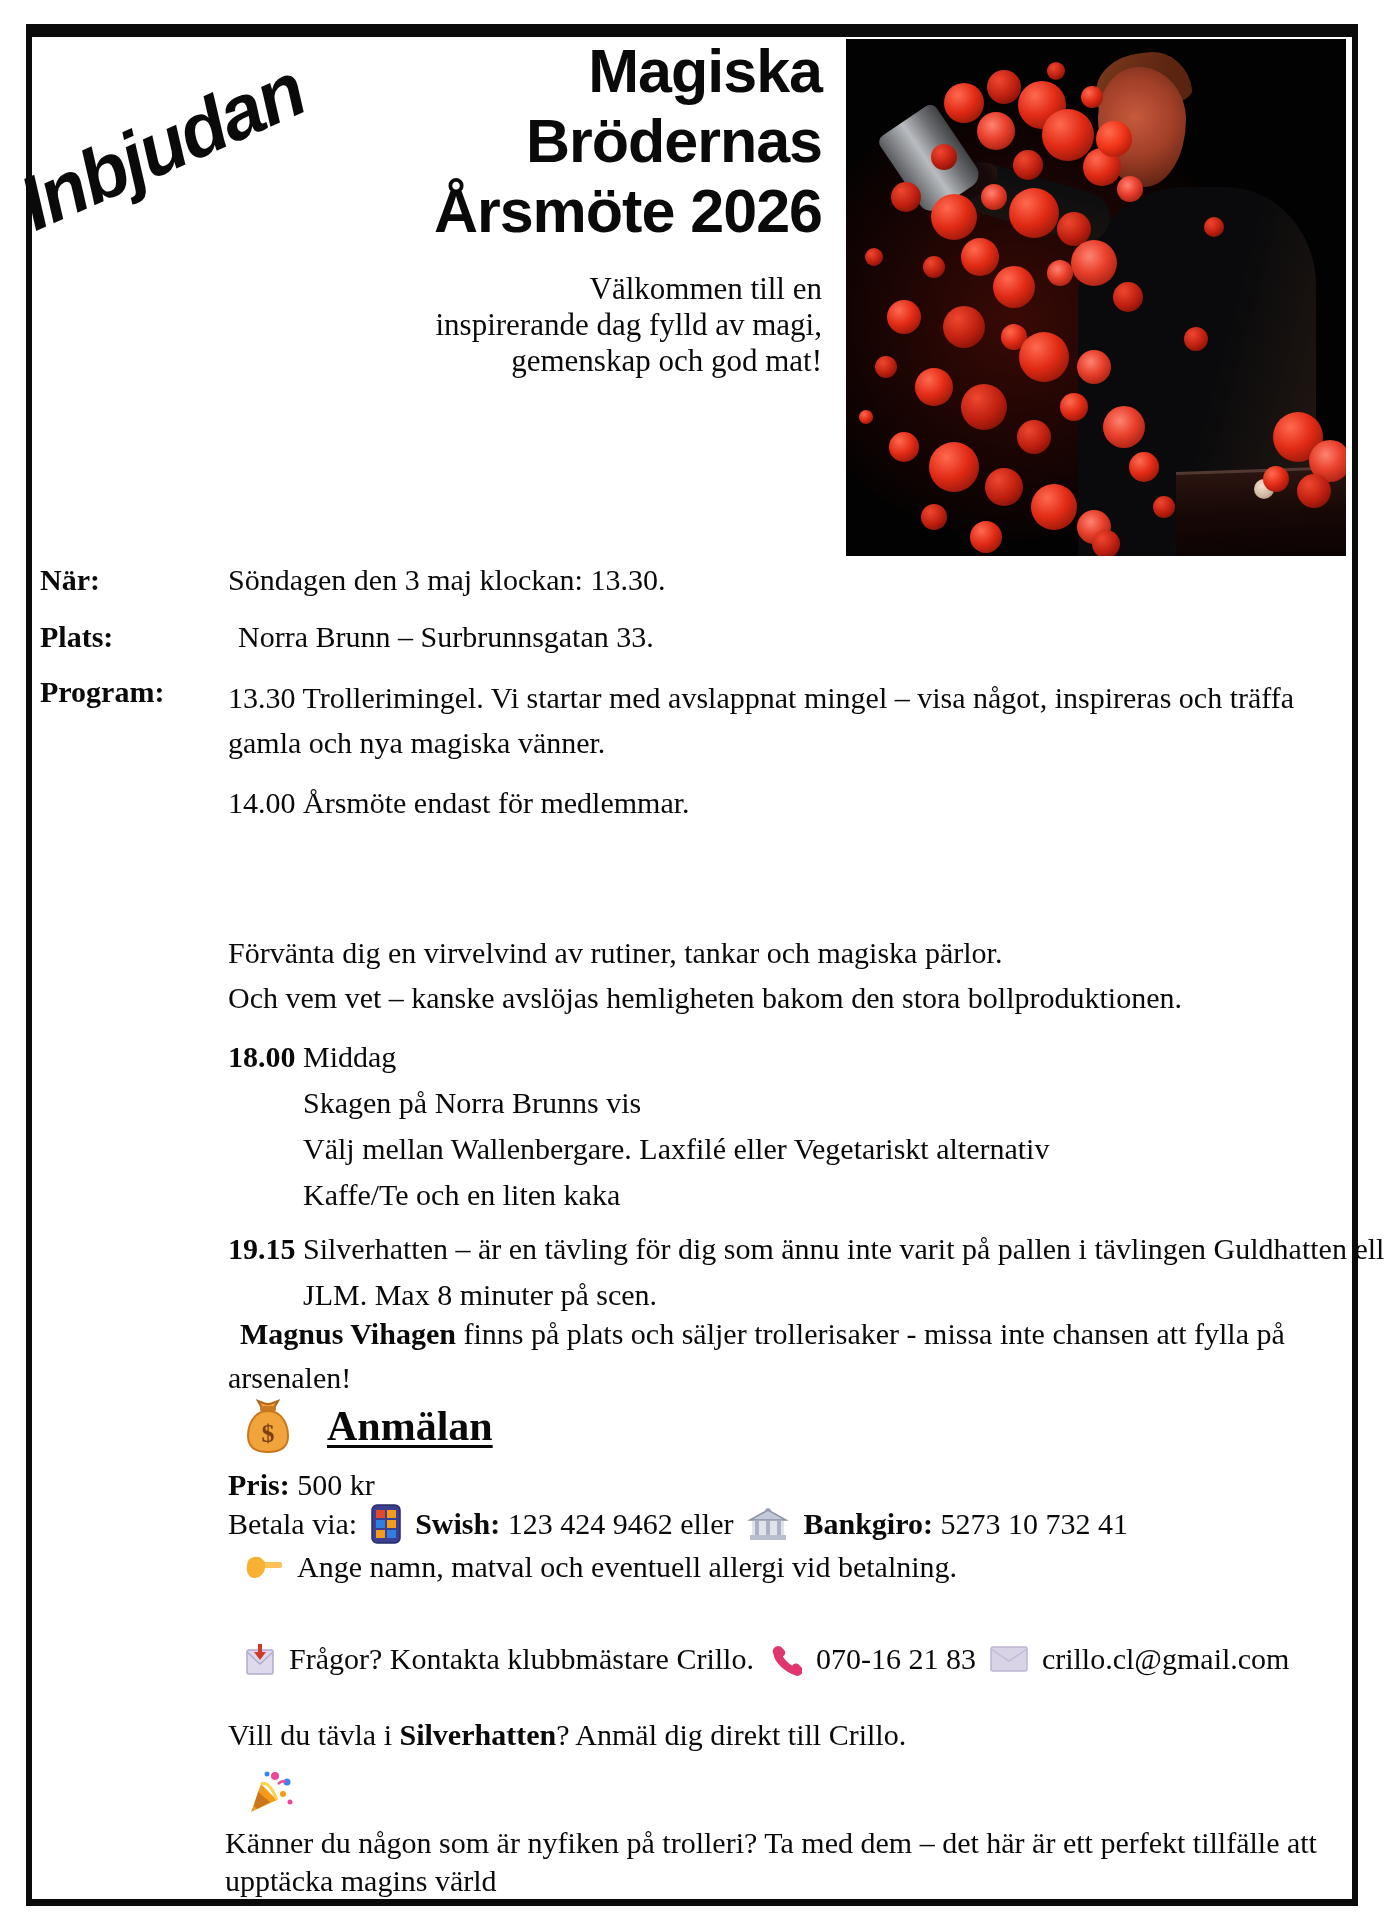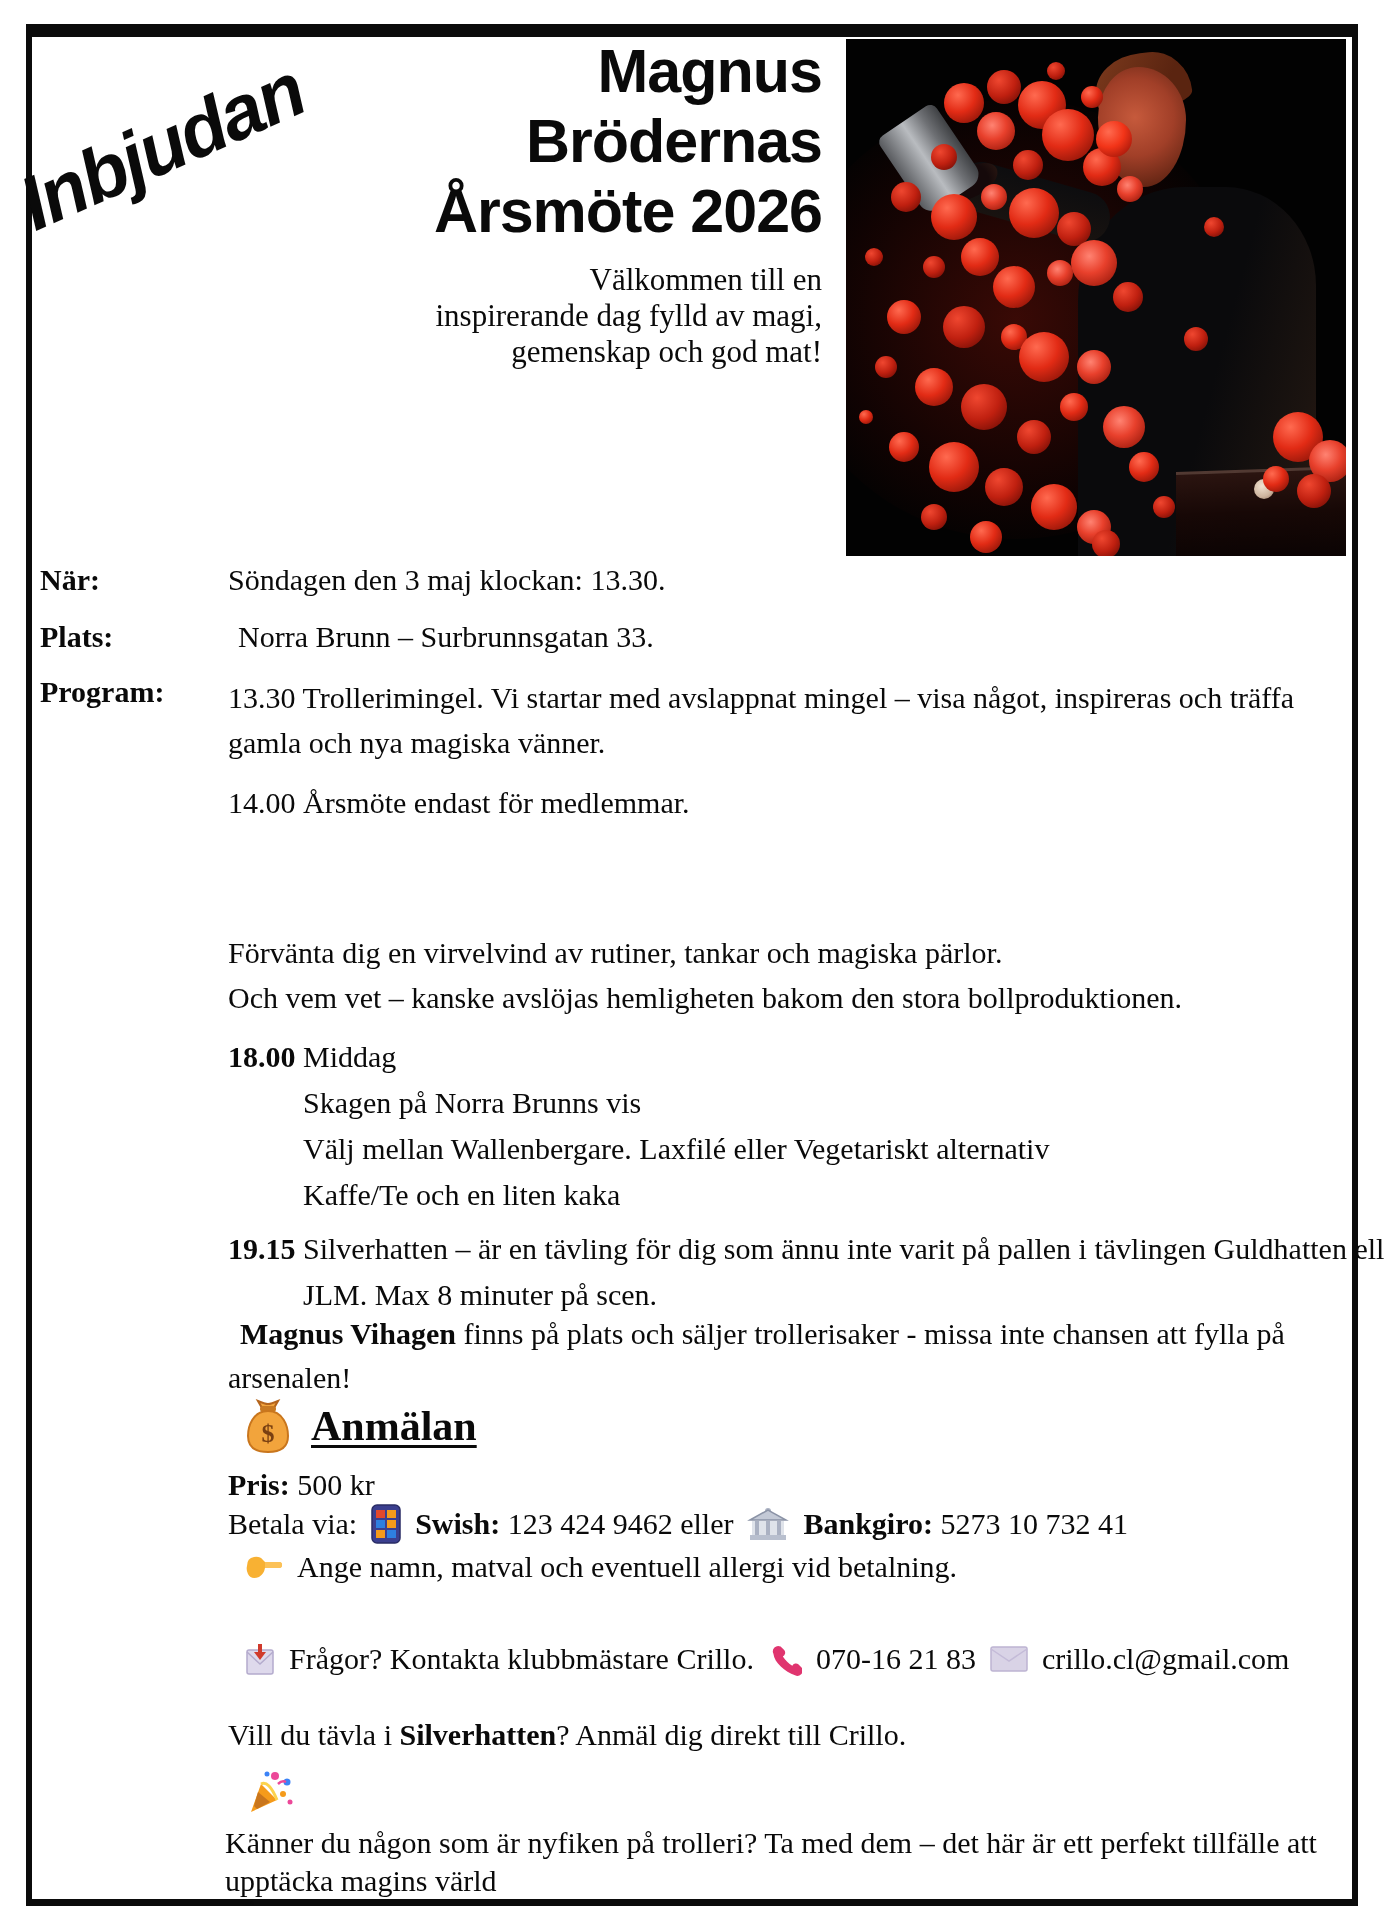--- a/index.html
+++ b/index.html
@@ -8,21 +8,21 @@
   .frame{position:absolute;left:26px;top:24px;width:1332px;height:1882px;box-sizing:border-box;
          border-top:13px solid #0b0b0b;border-left:6px solid #0b0b0b;border-right:6px solid #0b0b0b;
          border-bottom:7px solid #0b0b0b;pointer-events:none;}
   
   .invite{position:absolute;left:42px;top:160px;font-family:"Liberation Sans",sans-serif;
           font-weight:bold;font-style:italic;font-size:76px;letter-spacing:-2px;
           transform:rotate(-24deg);transform-origin:left bottom;white-space:nowrap;}
   .title-block{position:absolute;left:300px;top:36px;width:522px;text-align:right;}
   .title-line{font-family:"Liberation Sans",sans-serif;font-weight:bold;font-size:61px;
               line-height:70px;letter-spacing:-1px;}
-  .subtitle{margin-top:16px;font-size:31px;line-height:36px;}
+  .subtitle{margin-top:25px;font-size:31px;line-height:36px;}
   
   .photo{position:absolute;left:846px;top:39px;width:500px;height:517px;background:#020202;overflow:hidden;}
   .glow{position:absolute;left:-60px;top:60px;width:460px;height:440px;border-radius:50%;
         background:radial-gradient(circle,rgba(200,30,15,.28) 0%,rgba(120,10,5,.12) 55%,rgba(0,0,0,0) 75%);}
   .magician-body{position:absolute;left:232px;top:148px;width:238px;height:380px;
         background:linear-gradient(105deg,#0a0a0c 55%,#1c1410 85%,#30180f 100%);
         border-radius:45% 38% 0 0/30% 26% 0 0;}
   .magician-head{position:absolute;left:252px;top:28px;width:88px;height:120px;
         background:radial-gradient(circle at 42% 42%,#c65a3c 0%,#a13f28 45%,#5e2312 85%);
         border-radius:46% 54% 48% 52%/42% 44% 56% 58%;}
@@ -48,38 +48,38 @@
   .s1{background:radial-gradient(circle at 35% 30%,#ef4730 0%,#c02010 50%,#6f0d05 92%);}
   .s2{background:radial-gradient(circle at 40% 35%,#ff8372 0%,#e8402c 42%,#9c1a0c 88%);}
   
   .row-label{position:absolute;left:40px;font-weight:bold;font-size:30px;}
   .row-value{position:absolute;left:228px;font-size:30px;}
   .para{position:absolute;left:228px;width:1112px;font-size:30px;line-height:45px;}
   .indent1{left:303px;width:1037px;}
   .hang{padding-left:75px;text-indent:-75px;}
   b{font-weight:bold;margin-top:48px;}
   .sec-header{position:absolute;left:245px;display:flex;align-items:center;gap:20px;}
-  .sec-header .hdr-text{font-size:42px;font-weight:bold;}
+  .sec-header .hdr-text{font-size:42px;font-weight:bold;margin-left:16px;}
   .underlined{text-decoration:underline;text-decoration-thickness:3px;text-underline-offset:5px;}
   .iconline{position:absolute;left:245px;font-size:30px;display:flex;align-items:center;gap:14px;white-space:nowrap;}
   .inline-ic{flex:0 0 auto;display:inline-block;}
   .betala{left:228px;}
   .dot{position:absolute;font-size:30px;}
   svg{display:block;}
 </style>
 </head>
 <body>
 
 <div class="page">
   <div class="frame"></div>
 
   <div class="invite">Inbjudan</div>
 
   <div class="title-block">
-    <div class="title-line">Magnus</div>
+    <div class="title-line">Magiska</div>
     <div class="title-line">Brödernas</div>
     <div class="title-line">Årsmöte 2026</div>
     <div class="subtitle">
       <div>Välkommen till en</div>
       <div>inspirerande dag fylld av magi,</div>
       <div>gemenskap och god mat!</div>
     </div>
   </div>
 
   <div class="photo" title="Magiker i mörk kostym på svart scen som häller en kaskad av röda bollar ur en hink, med röd boll på näsan och ett bord med röda bollar">

